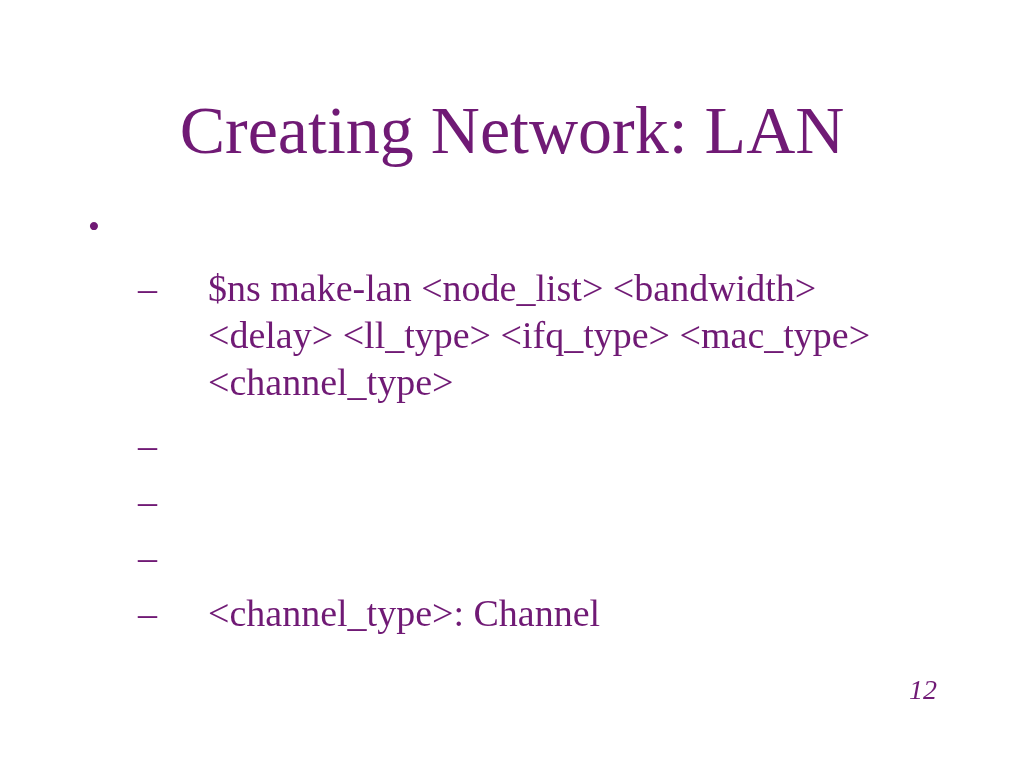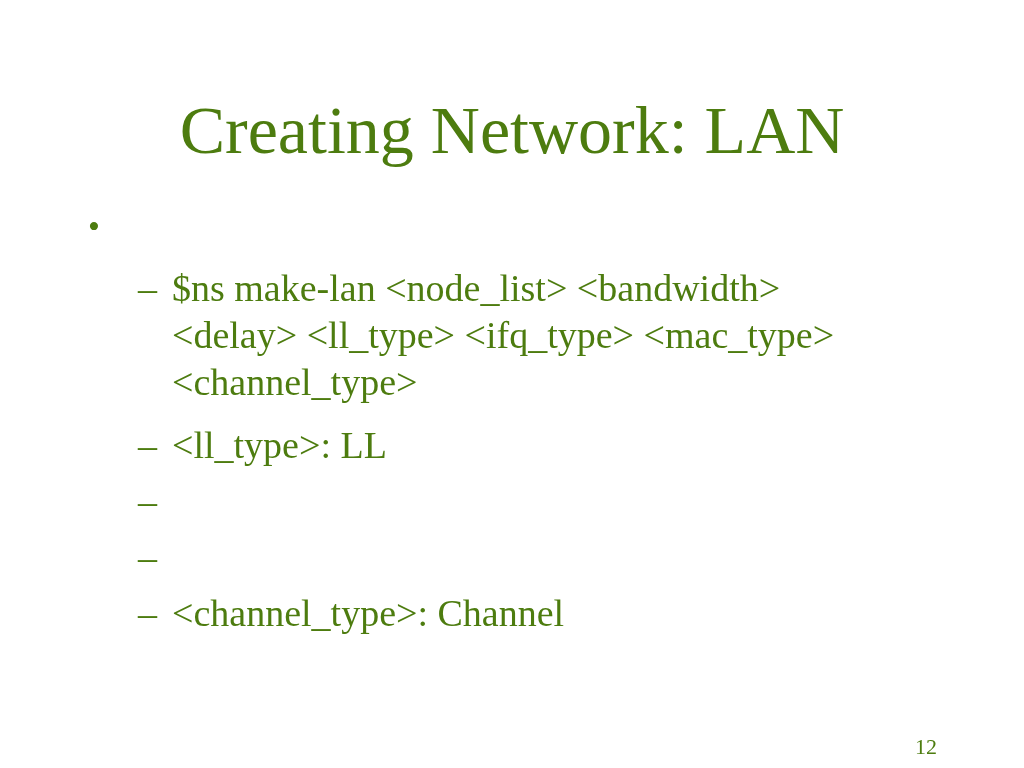--- a/index.html
+++ b/index.html
@@ -60,54 +60,55 @@
   }
   .sub-bullet-item.wrapped {
     margin-bottom: 16px;
   }
   .sub-bullet-marker {
     width: 34px;
     flex: 0 0 34px;
   }
   .sub-bullet-text {
     white-space: pre-line;
+    margin-left: 36px;
   }
   .page-number {
     position: absolute;
-    top: 734px;
+    top: 673px;
     right: 87px;
-    font-size: 22px;
+    font-size: 28px;
     line-height: 1.2;
+    font-style: italic;
   }
 </style>
 </head>
 <body>
 
-<div class="slide" style="background: rgb(255, 255, 255); color: #4d7c0f;">
+<div class="slide" style="background: rgb(255, 255, 255); color: #701a75;">
 
   <div class="slide-title">Creating Network: LAN</div>
 
   <div class="content">
 
     <div class="bullet-item">
       <span class="bullet-marker">•</span>
     </div>
 
     <div class="sub-list">
 
       <div class="sub-bullet-item wrapped">
         <span class="sub-bullet-marker">–</span>
         <span class="sub-bullet-text">$ns make-lan &lt;node_list&gt; &lt;bandwidth&gt;
 &lt;delay&gt; &lt;ll_type&gt; &lt;ifq_type&gt; &lt;mac_type&gt;
 &lt;channel_type&gt;</span>
       </div>
 
       <div class="sub-bullet-item">
         <span class="sub-bullet-marker">–</span>
-        <span class="sub-bullet-text">&lt;ll_type&gt;: LL</span>
       </div>
 
       <div class="sub-bullet-item">
         <span class="sub-bullet-marker">–</span>
       </div>
 
       <div class="sub-bullet-item">
         <span class="sub-bullet-marker">–</span>
       </div>
 

